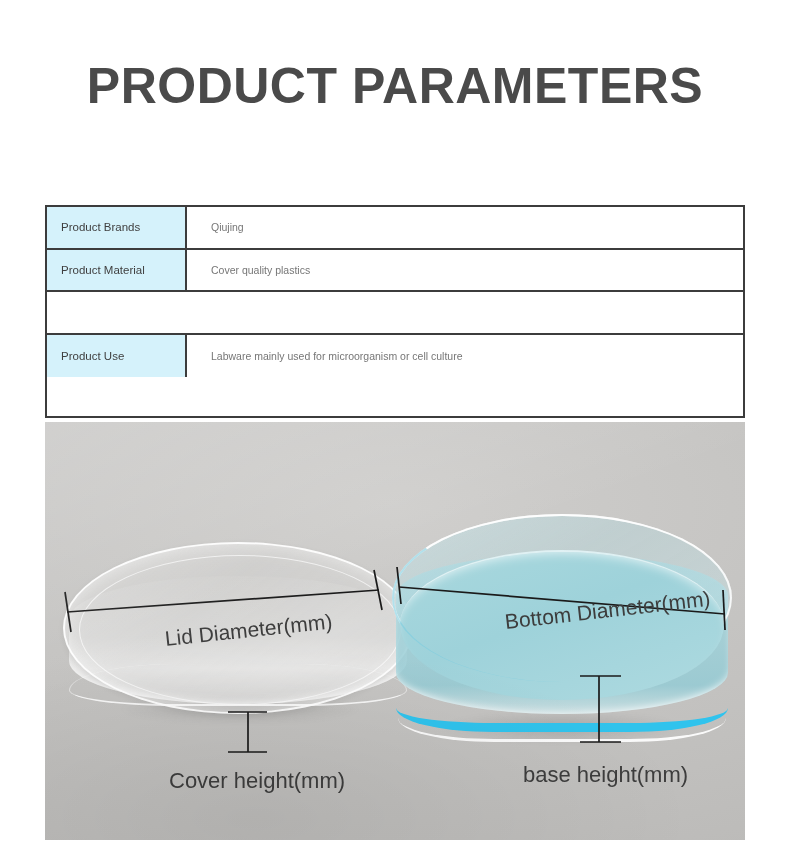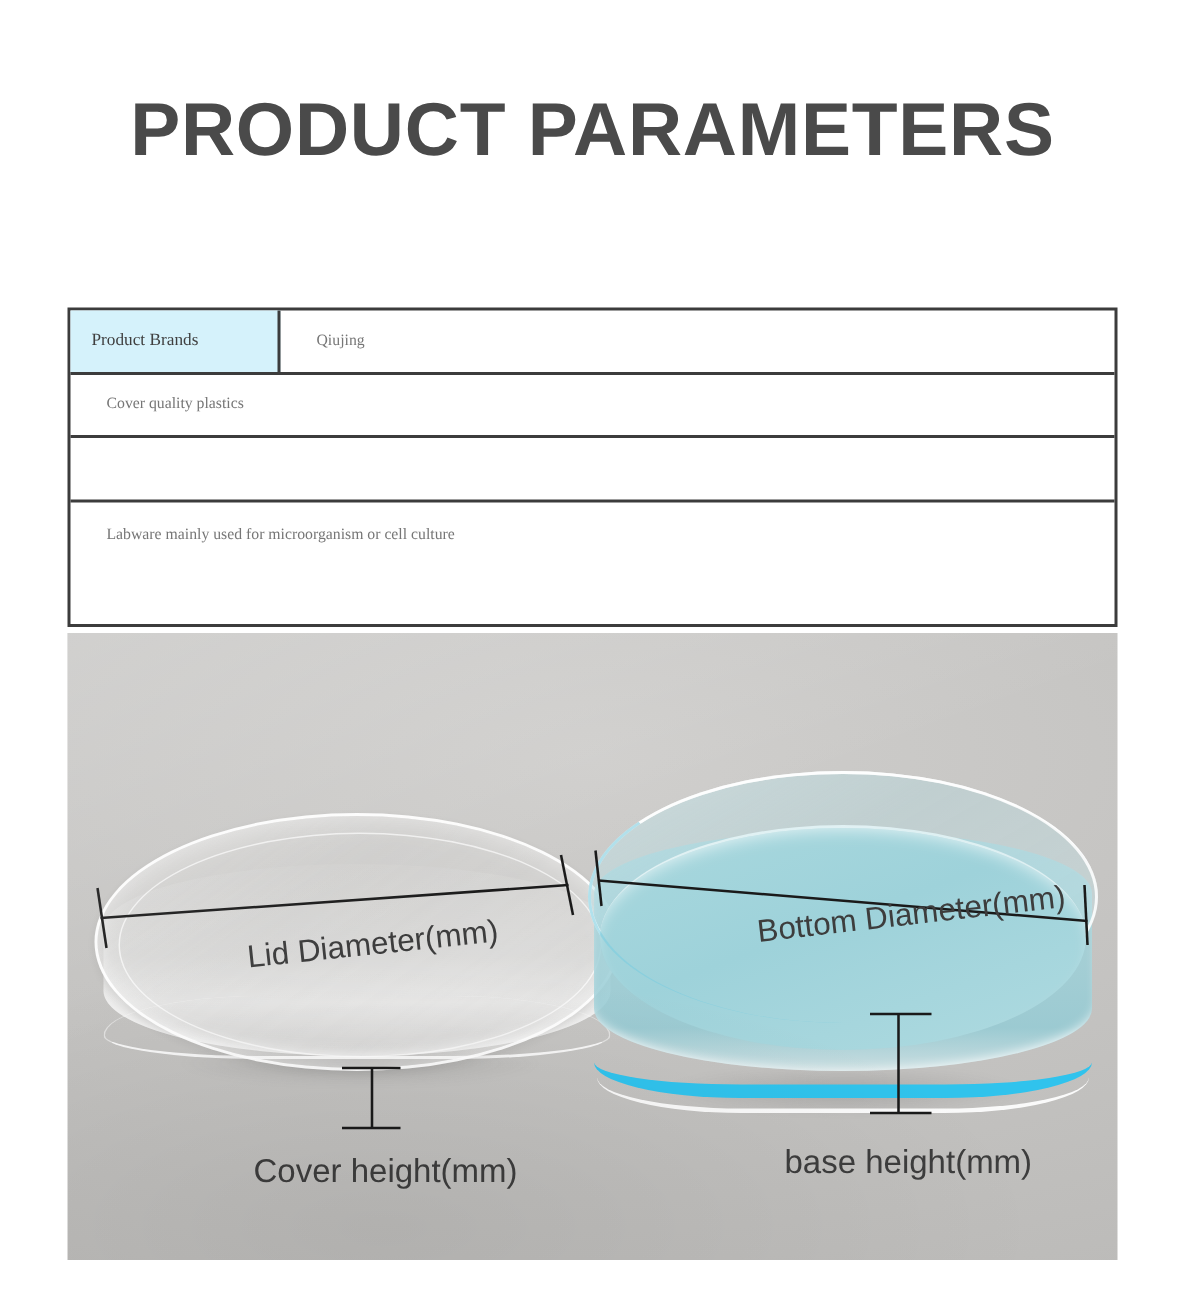--- a/index.html
+++ b/index.html
@@ -21,21 +21,21 @@
   }
 
   
   .spec-table {
     position: absolute; left: 45px; top: 205px;
     width: 700px; height: 213px;
     border: 2px solid #3c3c3c;
     border-collapse: collapse;
     background: #fff;
   }
-  .spec-row { display: flex; height: 42.6px; border-bottom: 2px solid #3c3c3c; font-family: Liberation Serif, serif; }
+  .spec-row { display: flex; height: 42.6px; border-bottom: 2px solid #3c3c3c; }
   .spec-row:last-child { border-bottom: none; }
   .spec-key {
     width: 140px; flex: 0 0 140px;
     background: #d5f2fb;
     border-right: 2px solid #3c3c3c;
     display: flex; align-items: center;
     padding-left: 14px;
     font-size: 11.5px; color: #3f3f3f;
     white-space: nowrap;
   }
@@ -183,27 +183,29 @@
 
   <div class="spec-table">
 
     <div class="spec-row">
       <div class="spec-key">Product Brands</div>
       <div class="spec-val">Qiujing</div>
     </div>
 
 
     <div class="spec-row">
+      <div class="spec-key">Product Material</div>
       <div class="spec-val">Cover quality plastics</div>
     </div>
 
     <div class="spec-row">
     </div>
 
     <div class="spec-row">
+      <div class="spec-key">Product Use</div>
       <div class="spec-val">Labware mainly used for microorganism or cell culture</div>
     </div>
 
   </div>
 
   <div class="photo">
 
     <div class="lid">
       <div class="lid-shadow"></div>
       <div class="lid-wall"></div>

